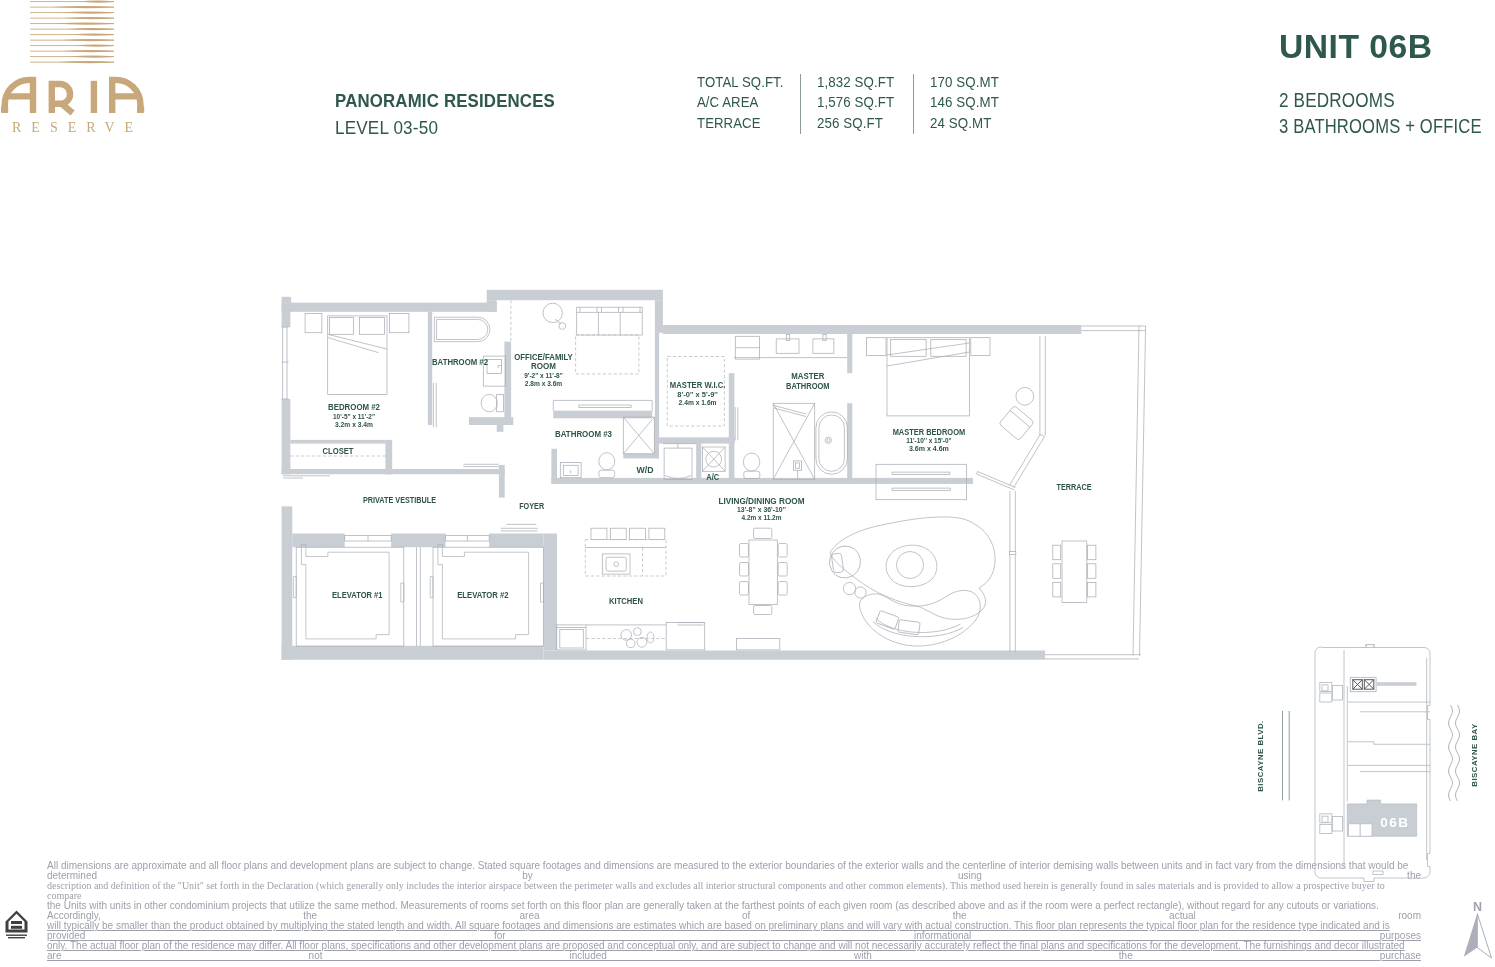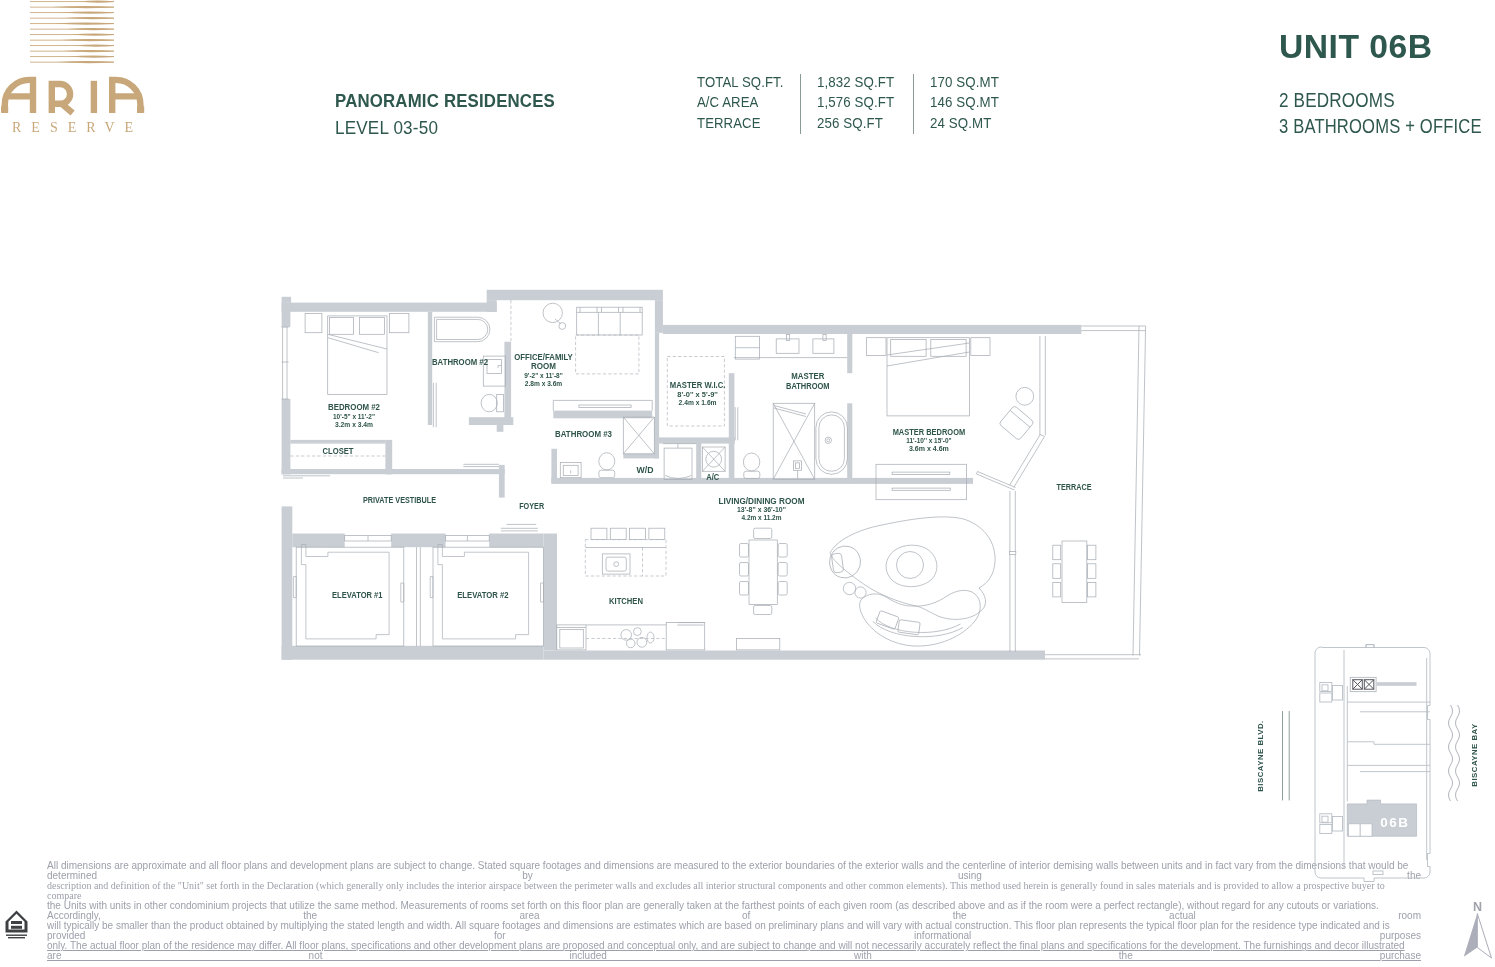--- a/index.html
+++ b/index.html
@@ -26,21 +26,21 @@
 <div class="abs green" style="left:1279px;top:27px;font-size:34px;font-weight:bold;letter-spacing:0.5px;white-space:nowrap;transform:scaleX(0.99);transform-origin:0 0;">UNIT 06B</div>
 
 <div class="abs green" style="left:1279px;top:87.5px;font-size:20.5px;letter-spacing:0.2px;white-space:nowrap;transform:scaleX(0.835);transform-origin:0 0;">2 BEDROOMS</div>
 
 <div class="abs green" style="left:1279px;top:113.8px;font-size:20.5px;letter-spacing:0.2px;white-space:nowrap;transform:scaleX(0.81);transform-origin:0 0;">3 BATHROOMS + OFFICE</div>
 
 <div class="abs" style="left:47px;top:861px;width:1374px;font-size:10px;line-height:10.05px;color:#9EA0AB;">
 <div style="text-align-last:justify;">All dimensions are approximate and all floor plans and development plans are subject to change. Stated square footages and dimensions are measured to the exterior boundaries of the exterior walls and the centerline of interior demising walls between units and in fact vary from the dimensions that would be determined by using the</div>
 <div style="text-align-last:justify;font-family:Liberation Serif, serif;">description and definition of the "Unit" set forth in the Declaration (which generally only includes the interior airspace between the perimeter walls and excludes all interior structural components and other common elements). This method used herein is generally found in sales materials and is provided to allow a prospective buyer to compare</div>
 <div style="text-align-last:justify;">the Units with units in other condominium projects that utilize the same method. Measurements of rooms set forth on this floor plan are generally taken at the farthest points of each given room (as described above and as if the room were a perfect rectangle), without regard for any cutouts or variations. Accordingly, the area of the actual room</div>
-<div style="text-align-last:justify;">will typically be smaller than the product obtained by multiplying the stated length and width. All square footages and dimensions are estimates which are based on preliminary plans and will vary with actual construction. This floor plan represents the typical floor plan for the residence type indicated and is provided for informational purposes</div>
+<div style="text-align-last:justify;text-decoration:underline;">will typically be smaller than the product obtained by multiplying the stated length and width. All square footages and dimensions are estimates which are based on preliminary plans and will vary with actual construction. This floor plan represents the typical floor plan for the residence type indicated and is provided for informational purposes</div>
 <div style="text-align-last:justify;text-decoration:underline;">only. The actual floor plan of the residence may differ. All floor plans, specifications and other development plans are proposed and conceptual only, and are subject to change and will not necessarily accurately reflect the final plans and specifications for the development. The furnishings and decor illustrated are not included with the purchase</div>
 </div>
 <svg class="abs" style="left:0;top:0;" width="1495" height="967" viewBox="0 0 1495 967" fill="none">
 
 <g fill="#C8A87B">
 <rect x="30" y="1.2" width="84" height="0.85"></rect>
       <path d="M78 1.62 Q96.0 -0.4 114 1.25 L114 2.0 Q96.0 3.65 78 1.62 Z"></path>
 <rect x="30" y="6.7" width="84" height="0.85"></rect>
       <path d="M52 7.12 Q83.0 5.1 114 6.75 L114 7.5 Q83.0 9.15 52 7.12 Z"></path>
 <rect x="30" y="12.2" width="84" height="0.85"></rect>

